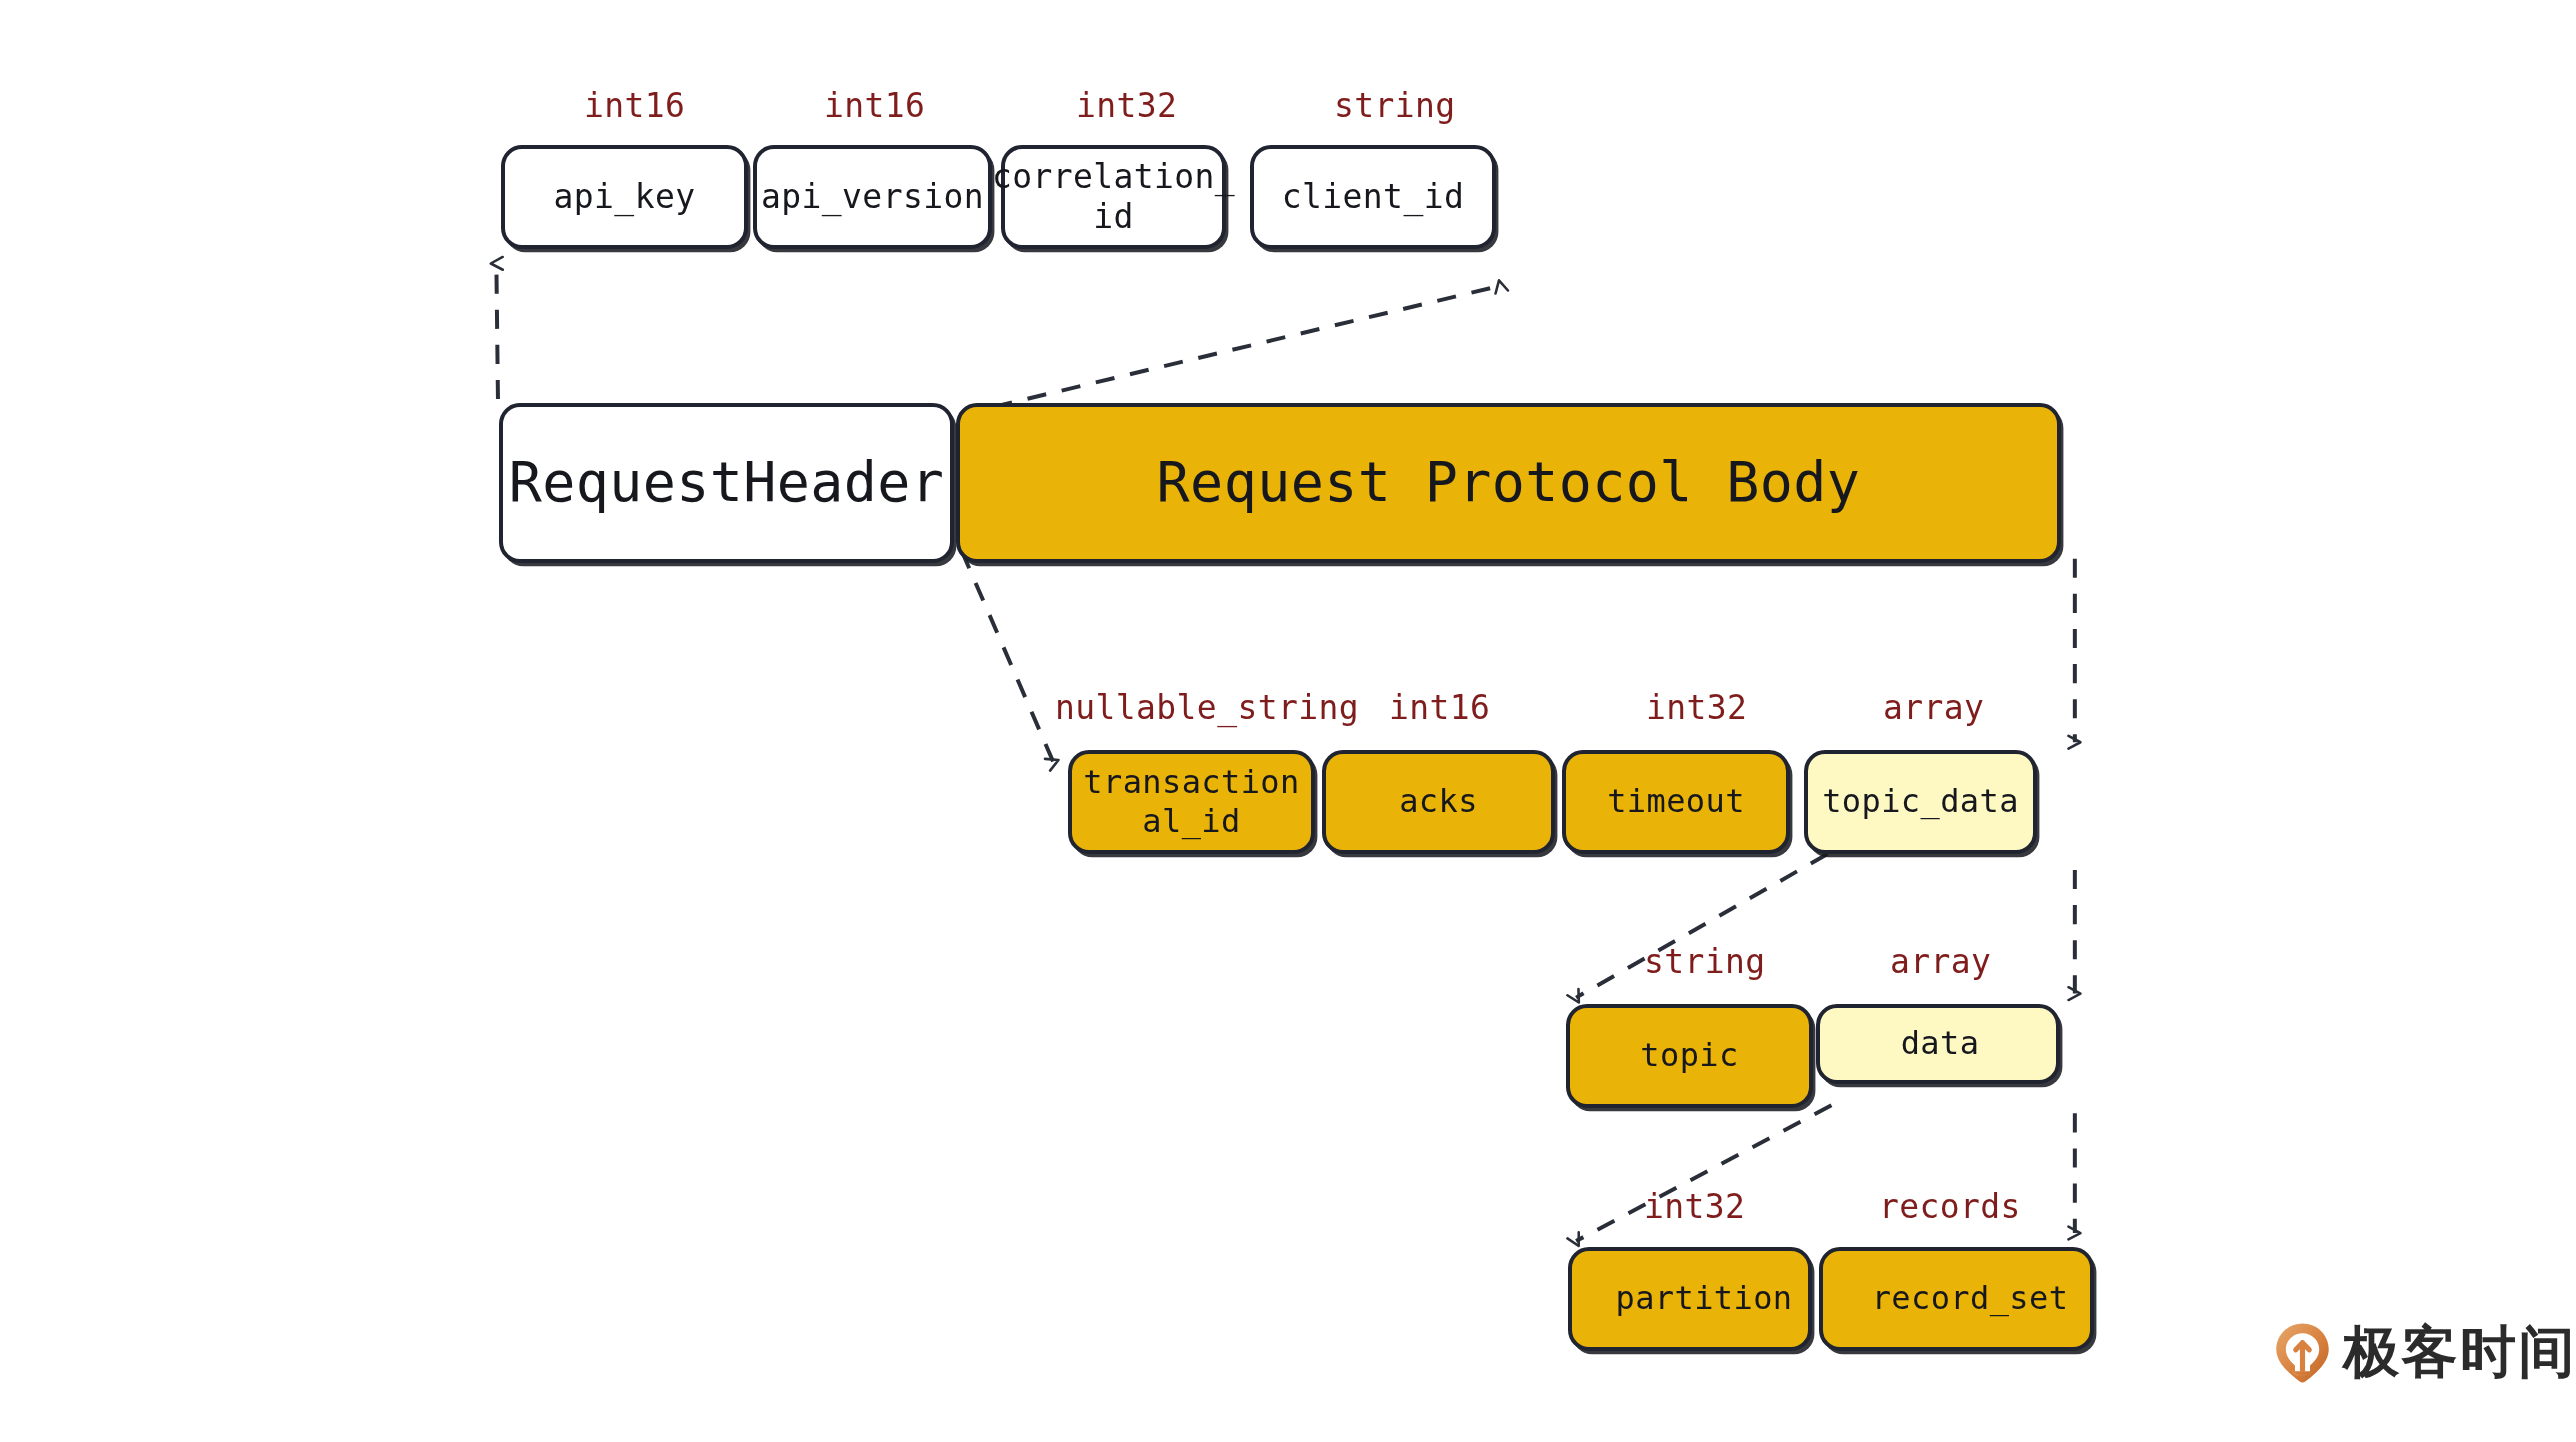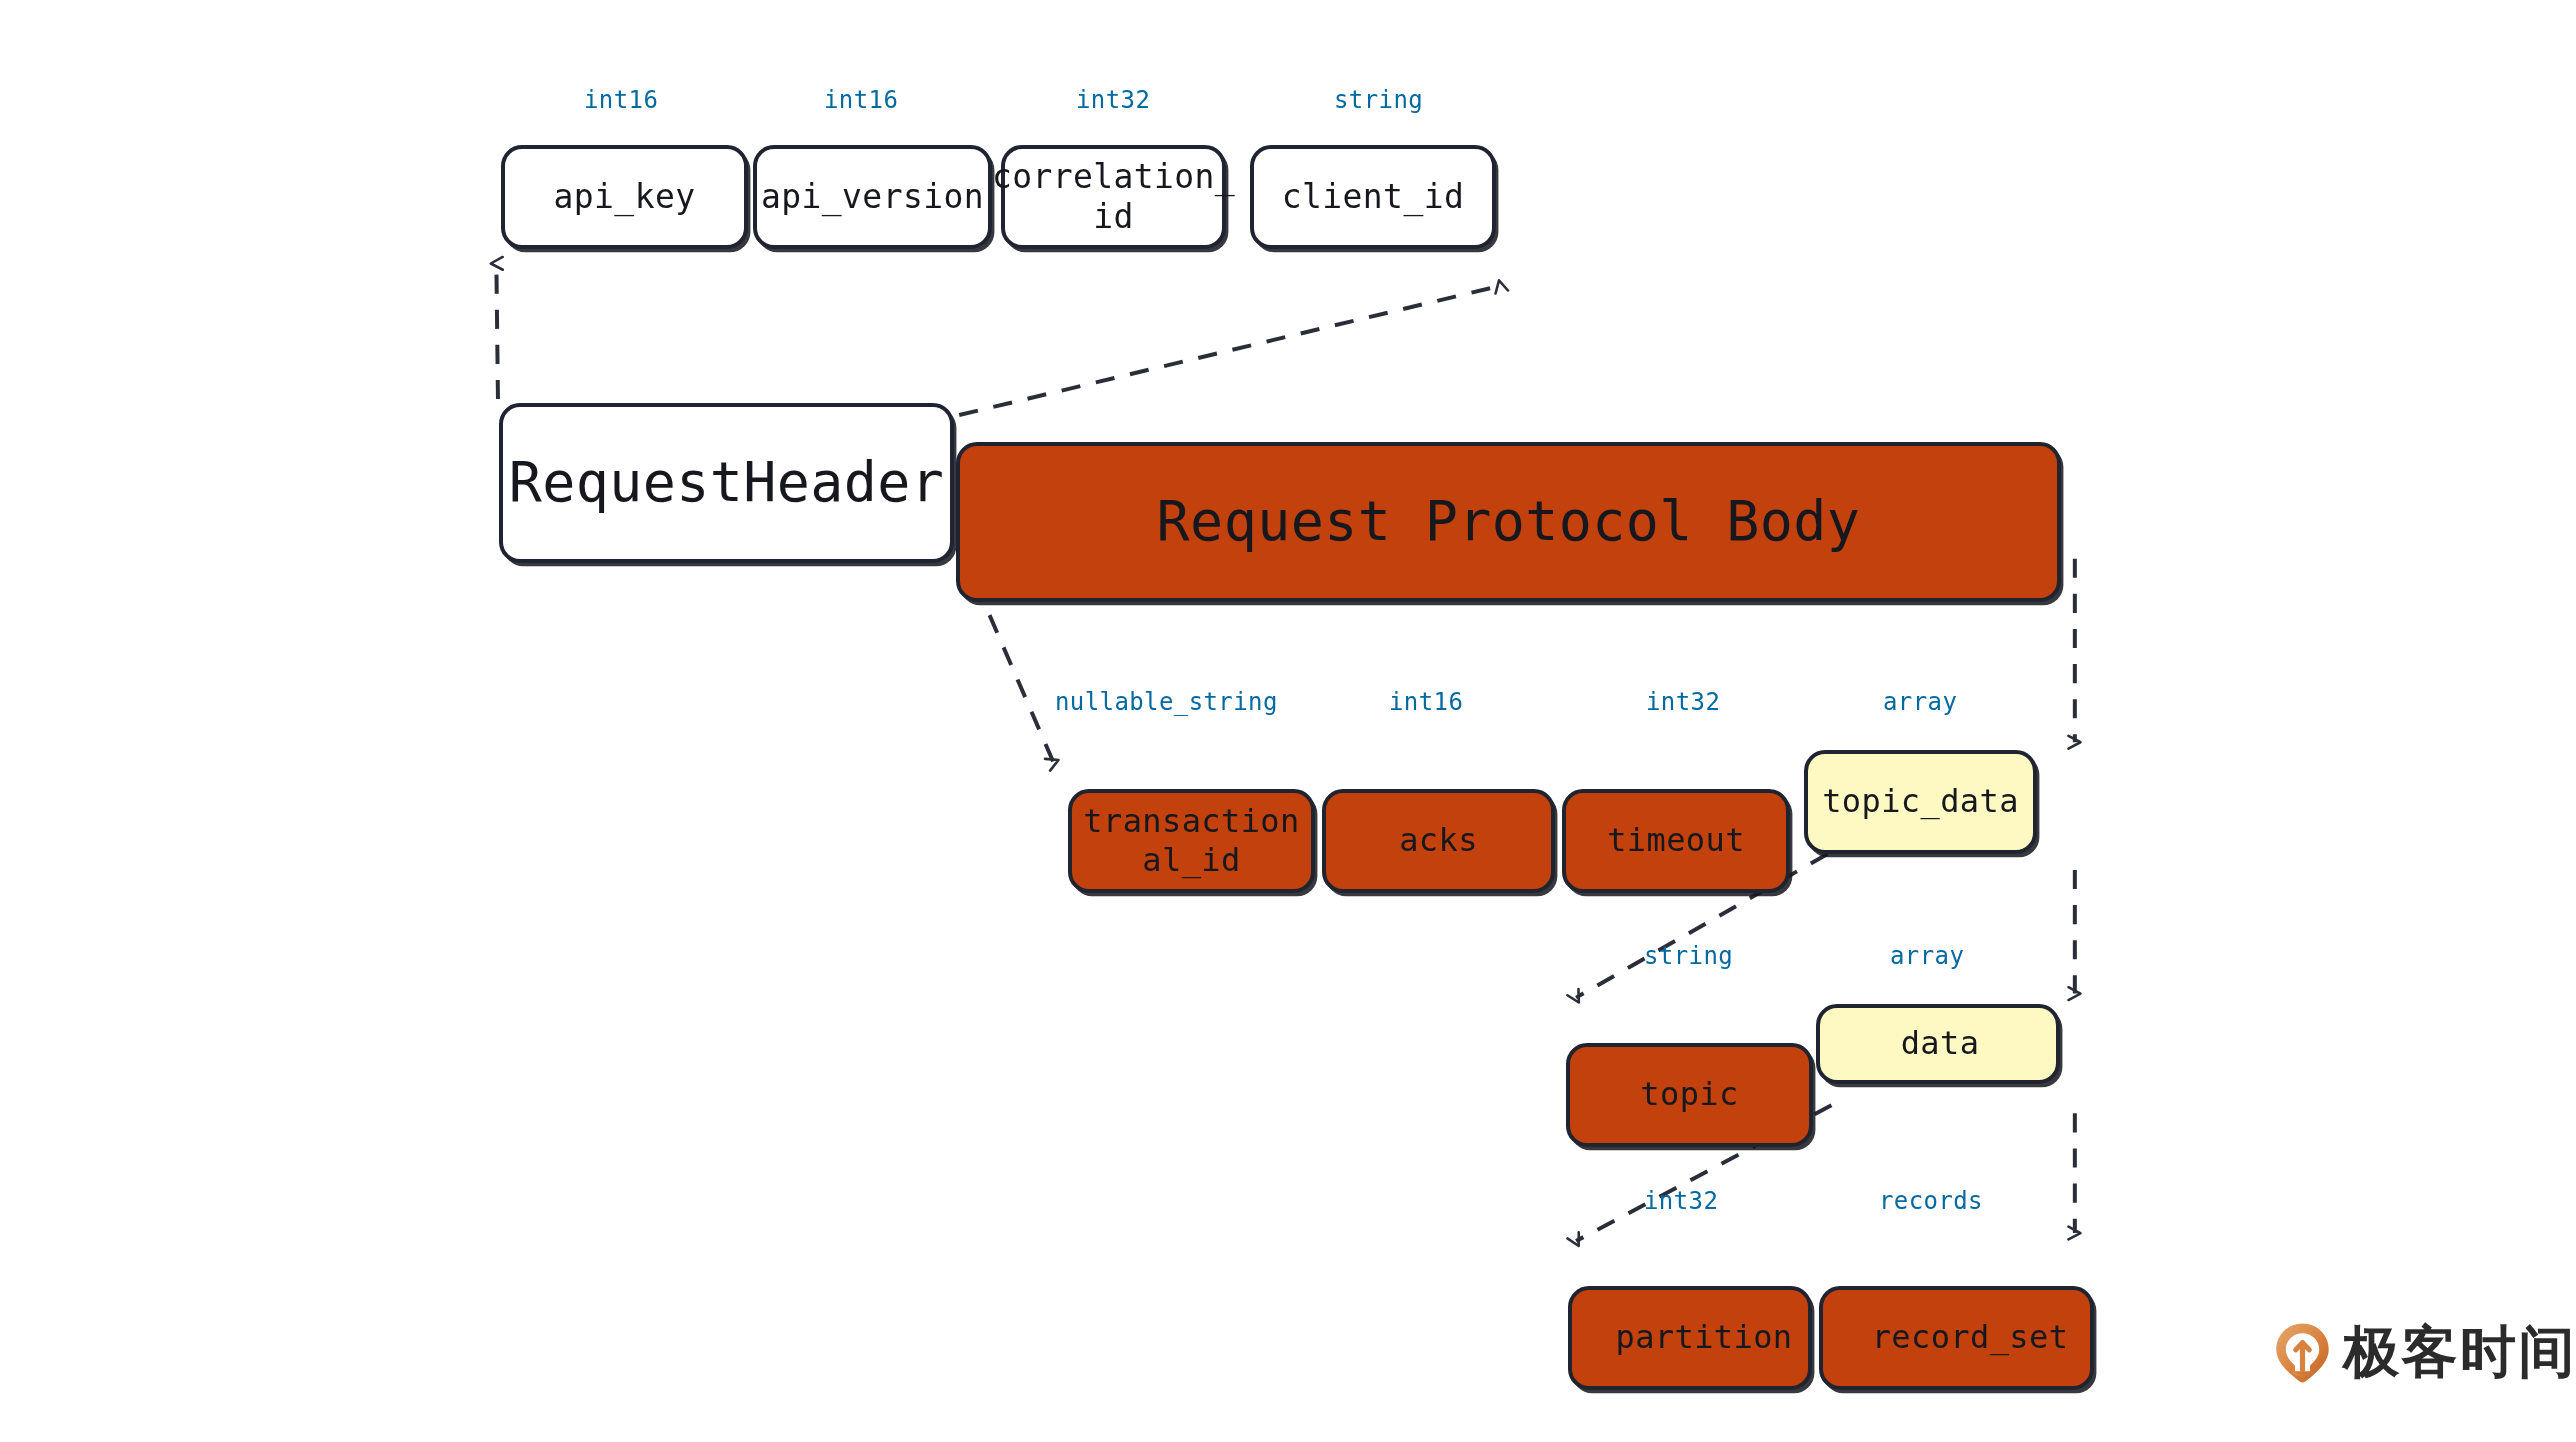--- a/index.html
+++ b/index.html
@@ -37,33 +37,33 @@
     color: #16181d;
     background: #ffffff;
     box-shadow: 3.2px 4px 0 -0.8px rgba(20,22,28,0.85);
     font-family: "DejaVu Sans Mono", "Liberation Mono", monospace;
     line-height: 1.22;
     letter-spacing: 0.4px;
     padding: 3.2px 8px;
     white-space: pre-line;
   }
   .node.white  { background: #ffffff; }
-  .node.blue   { background: #c2410c; margin-top: 39px; }
+  .node.blue   { background: #eab308; }
   .node.gray   { background: #fef9c3; }
 
   .node.small  { font-size: 32px; }
   .node.medium { font-size: 33px; }
   .node.big    { font-size: 55px; }
 
   
   .type-label {
     position: absolute;
     font-family: "DejaVu Sans Mono", "Liberation Mono", monospace;
-    font-size: 24px;
-    color: #0369a1;
+    font-size: 33px;
+    color: #7f1d1d;
     white-space: nowrap;
     letter-spacing: 0.4px;
   }
 
   
   #watermark {
     position: absolute;
     left: 2273px;
     top: 1315px;
     display: flex;

